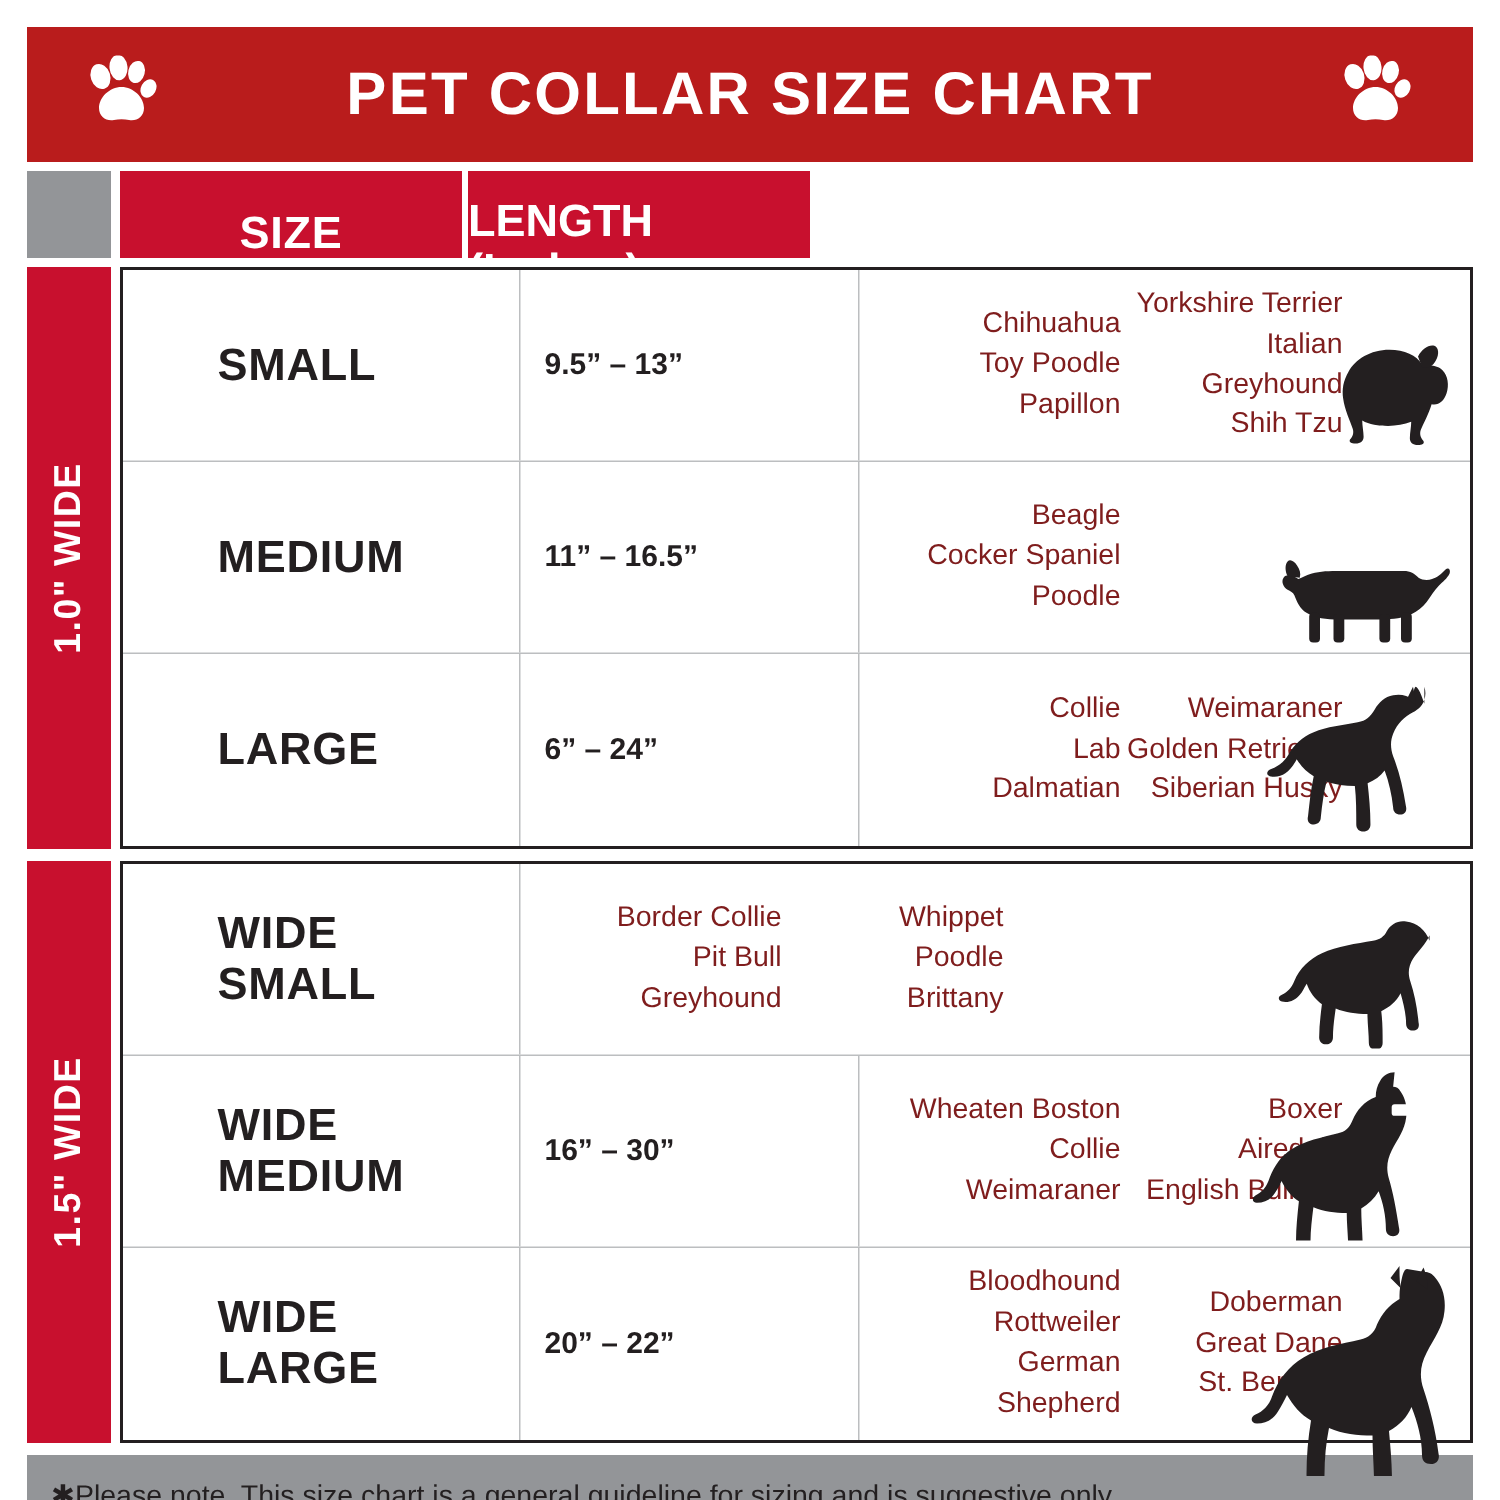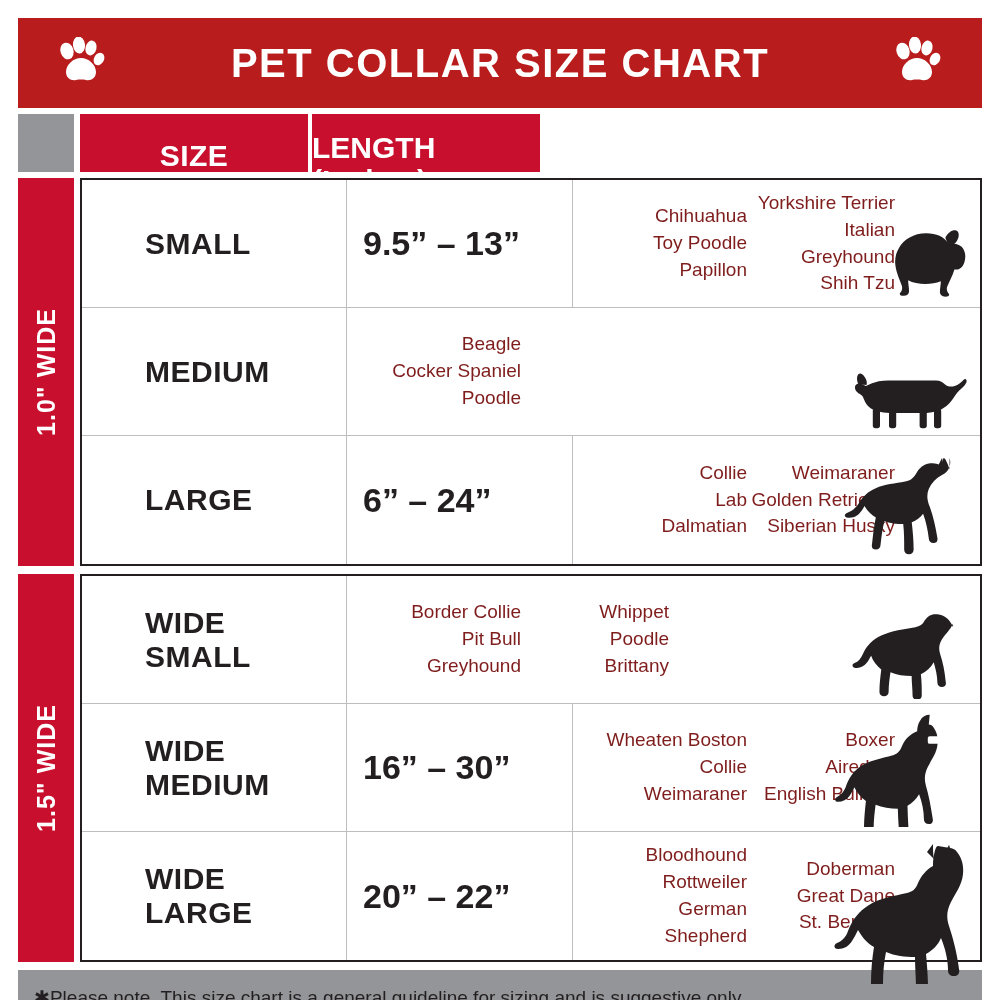--- a/index.html
+++ b/index.html
@@ -110,21 +110,21 @@
     font-weight: bold;
     color: #231f20;
     line-height: 1.12;
     letter-spacing: .5px;
   }
   .cell-length {
     width: 226px;
     display: flex; align-items: center;
     padding-left: 16px;
     border-right: 1px solid #bcbec0;
-    font-size: 34px;
+    font-size: 20px;
     font-weight: bold;
     color: #231f20;
   }
   .cell-breeds {
     flex: 1;
     display: flex;
     align-items: center;
     padding-left: 26px;
     position: relative;
   }
@@ -222,20 +222,21 @@
                 <path d="M93 14c3-6 8-9 12-8 3 1 4 6 1 11-2 4-6 6-10 5z" fill="#231f20"></path>
               </svg>
             </div>
           </div>
         </div>
 
         <div class="row">
           <div class="cell-size">
             <div class="t" style="white-space:pre-line">MEDIUM</div>
           </div>
+          <div class="cell-length">11” – 16.5”</div>
           <div class="cell-breeds">
             <div class="breed-col" style="white-space:pre-line">Beagle
 Cocker Spaniel
 Poodle</div>
             <div class="silhouette" style="height:72px">
               <svg viewBox="0 0 130 80" aria-hidden="true">
                 <path d="M14 30c-4-3-9-4-11-1-2 3 0 7 3 9 2 1 4 2 5 4 2 5 4 10 9 13 6 4 15 5 24 5h32c8 0 16-1 22-4 4-2 8-5 11-9 3-4 6-9 9-12 3-3 6-5 8-9 1-3-1-5-3-3-3 3-6 6-10 7-3 1-7 1-10-1-3-3-6-5-11-5H45c-8 0-15 0-21 2-4 1-7 3-10 4z" fill="#231f20"></path>
                 <path d="M6 28c-2-4-2-9 0-11 2-2 5 0 7 3 2 3 3 6 2 9z" fill="#231f20"></path>
                 <rect x="22" y="55" width="8" height="22" rx="3" fill="#231f20"></rect>
                 <rect x="40" y="56" width="8" height="21" rx="3" fill="#231f20"></rect>

